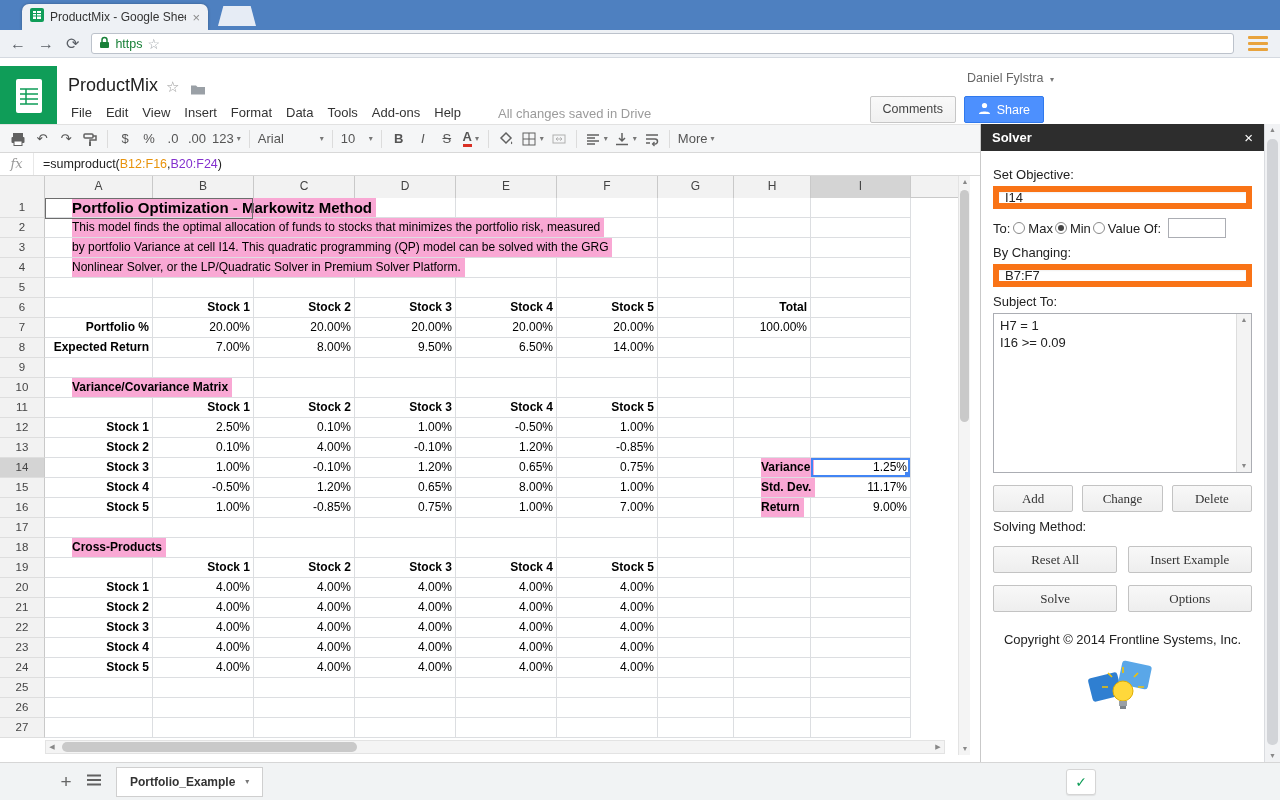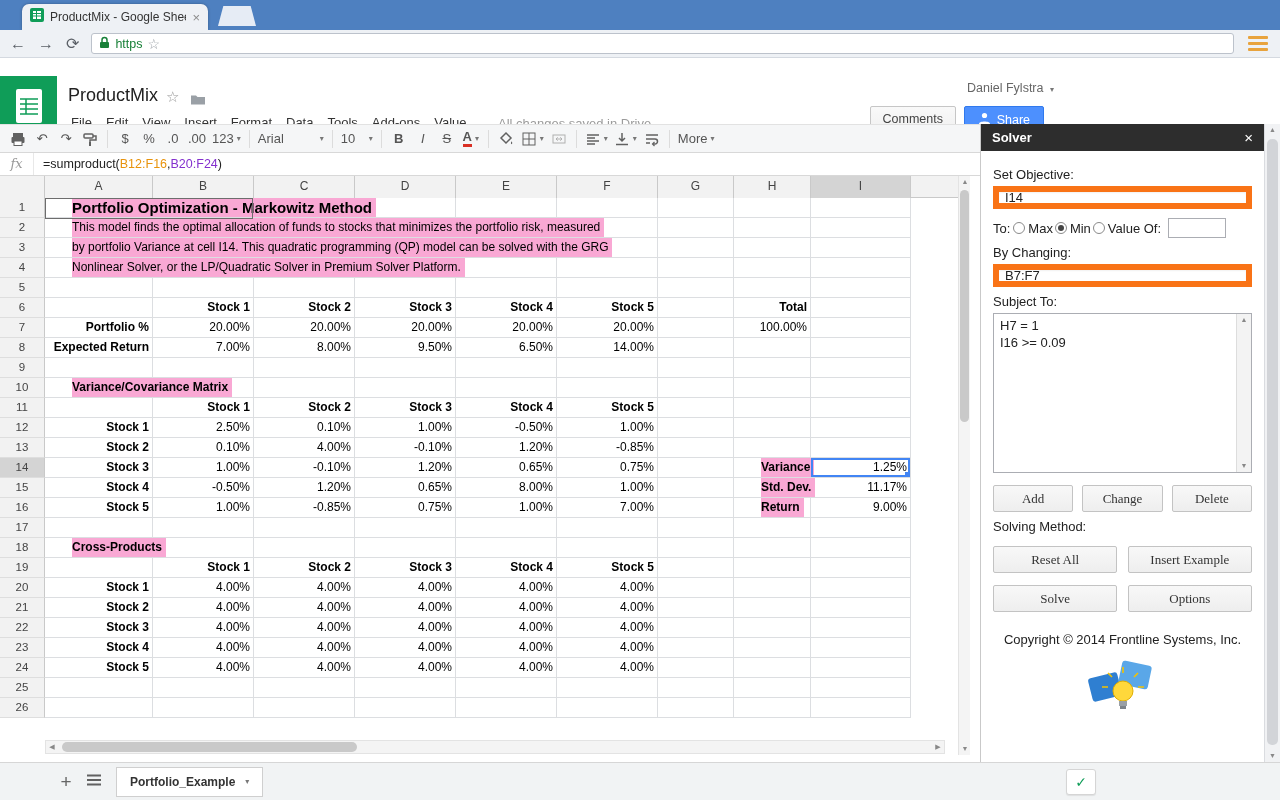--- a/index.html
+++ b/index.html
@@ -15,21 +15,21 @@
 #navbar{position:absolute;left:0;top:30px;width:1280px;height:28px;background:#eef1f5;border-bottom:1px solid #d4d9e0;display:flex;align-items:center;padding:0 10px;gap:12px;}
 .nav-ic{color:#5a5f66;font-size:16px;line-height:1;}
 #omnibox{flex:1;height:21px;background:#fff;border:1px solid #bcc2cb;border-radius:3px;display:flex;align-items:center;padding:0 7px;gap:5px;overflow:hidden;}
 #omnibox .scheme{color:#188038;font-size:12.5px;}
 #omnibox .rest{color:#4a4f55;font-size:12.5px;white-space:nowrap;overflow:hidden;flex:1;}
 #omnibox .star{color:#9aa0a6;font-size:14px;}
 #menu-btn{width:24px;height:19px;display:flex;flex-direction:column;justify-content:space-between;padding:2px 2px;}
 #menu-btn span{display:block;height:3px;background:#e8a33d;border-radius:1px;}
 
 
-#appheader{position:absolute;left:0;top:76px;width:1096px;height:66px;background:#fff;padding-left:11px;}
+#appheader{position:absolute;left:0;top:66px;width:1096px;height:66px;background:#fff;padding-left:11px;}
 #logo{position:absolute;left:0;top:0;width:57px;height:60px;background:#0f9d58;display:flex;align-items:center;justify-content:center;}
 #doctitle{position:absolute;left:68px;top:9px;font-size:18px;color:#222;}
 #title-star{position:absolute;left:166px;top:12px;color:#999;font-size:15px;}
 #title-folder{position:absolute;left:190px;top:15px;}
 #menus{position:absolute;left:64px;top:36px;display:flex;}
 .menu-item{font-size:13px;color:#333;padding:3px 7px;}
 #savestatus{position:absolute;left:498px;top:40px;font-size:13px;color:#9b9b9b;}
 #user{position:absolute;right:42px;top:5px;font-size:12.5px;color:#666;}
 #comments-btn{position:absolute;right:140px;top:30px;height:27px;line-height:25px;padding:0 12px;background:linear-gradient(#f9f9f9,#f0f0f0);border:1px solid #c6c6c6;border-radius:2px;font-size:12.5px;color:#444;}
 #share-btn{position:absolute;right:52px;top:30px;height:27px;padding:0 13px;background:#4d90fe;border:1px solid #3079ed;border-radius:2px;font-size:12.5px;color:#fff;display:flex;align-items:center;gap:6px;}
@@ -167,21 +167,21 @@
   </span>
   <div id="menus">
       <span class="menu-item">File</span>
       <span class="menu-item">Edit</span>
       <span class="menu-item">View</span>
       <span class="menu-item">Insert</span>
       <span class="menu-item">Format</span>
       <span class="menu-item">Data</span>
       <span class="menu-item">Tools</span>
       <span class="menu-item">Add-ons</span>
-      <span class="menu-item">Value</span>
+      <span class="menu-item">Help</span>
     </div>
   <div id="savestatus">All changes saved in Drive</div>
   <div id="user"><span>Daniel Fylstra</span> <span class="caret">▾</span></div>
   <div id="comments-btn">Comments</div>
   <div id="share-btn">
     <span><svg width="13" height="12">
           <circle cx="6.5" cy="3.5" r="2.6" fill="#fff"></circle>
           <path d="M1 12c0-3.2 11-3.2 11 0z" fill="#fff"></path>
         </svg></span>
     <span>Share</span>
@@ -795,20 +795,32 @@
         <div class="cell" style="width: 101px;"></div>
         <div class="cell" style="width: 101px;"></div>
         <div class="cell" style="width: 101px;"></div>
         <div class="cell" style="width: 101px;"></div>
         <div class="cell" style="width: 76px;"></div>
         <div class="cell" style="width: 77px;"></div>
         <div class="cell" style="width: 100px;"></div>
       </div>
       <div class="grid-row">
         <div class="rowhead">26</div>
+        <div class="cell" style="width: 108px;"></div>
+        <div class="cell" style="width: 101px;"></div>
+        <div class="cell" style="width: 101px;"></div>
+        <div class="cell" style="width: 101px;"></div>
+        <div class="cell" style="width: 101px;"></div>
+        <div class="cell" style="width: 101px;"></div>
+        <div class="cell" style="width: 76px;"></div>
+        <div class="cell" style="width: 77px;"></div>
+        <div class="cell" style="width: 100px;"></div>
+      </div>
+      <div class="grid-row">
+        <div class="rowhead">27</div>
         <div class="cell" style="width: 108px;"></div>
         <div class="cell" style="width: 101px;"></div>
         <div class="cell" style="width: 101px;"></div>
         <div class="cell" style="width: 101px;"></div>
         <div class="cell" style="width: 101px;"></div>
         <div class="cell" style="width: 101px;"></div>
         <div class="cell" style="width: 76px;"></div>
         <div class="cell" style="width: 77px;"></div>
         <div class="cell" style="width: 100px;"></div>
       </div>

